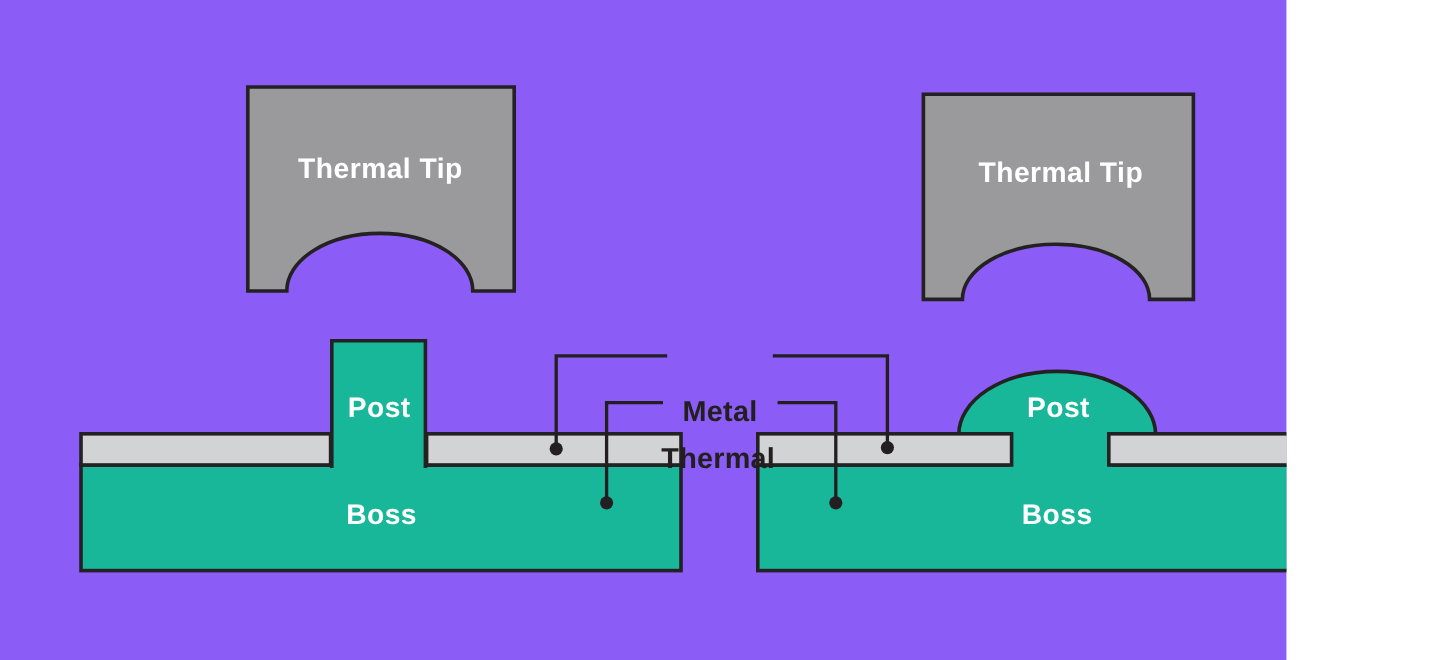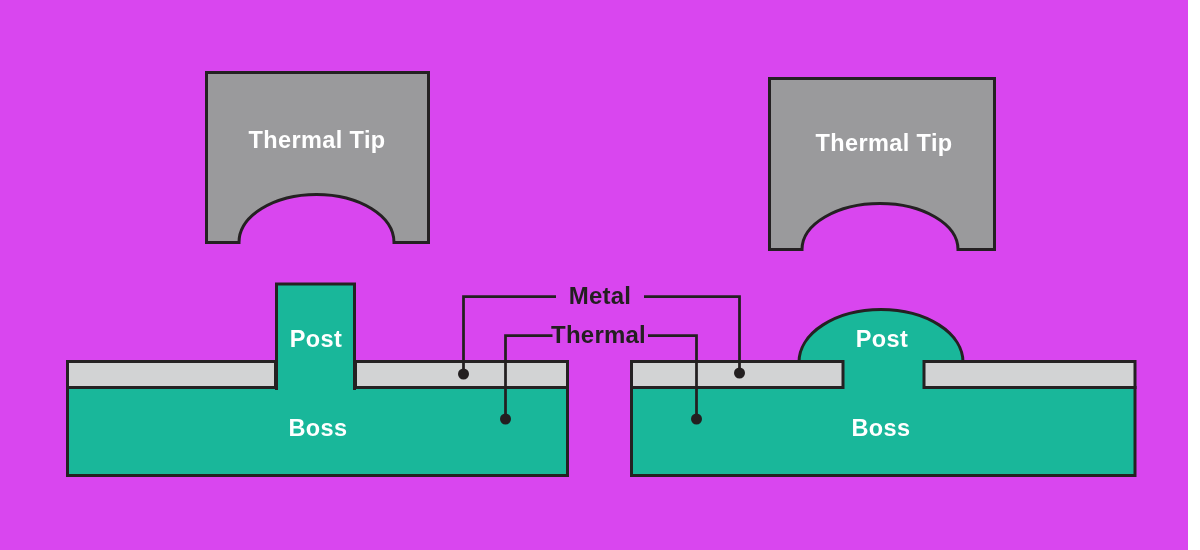--- a/index.html
+++ b/index.html
@@ -2,23 +2,23 @@
 <html><head>
 <meta charset="utf-8">
 <style>
   html, body {
     margin: 0;
     padding: 0;
     background: #ffffff;
   }
   .canvas {
     position: relative;
-    width: 1188px;
+    width: 1072px;
     height: 550px;
-    background: #d946ef;
+    background: #8b5cf6;
     overflow: hidden;
     font-family: "Liberation Sans", sans-serif;
   }
   .diagram-svg {
     position: absolute;
     left: 0;
     top: 0;
   }
   .lbl {
     position: absolute;
@@ -30,20 +30,21 @@
     user-select: none;
   }
   .lbl-white {
     color: #ffffff;
     font-size: 23.5px;
   }
   .lbl-dark {
     color: #231f20;
     font-size: 24px;
     letter-spacing: 0.2px;
+    margin-top: 48px;
   }
 </style>
 </head>
 <body>
 
 <div class="canvas">
 
   <svg class="diagram-svg" width="1200" height="550" viewBox="0 0 1200 550">
 
     <path d="M206.5,72.5 H428.5 V242.5 H394 A77.5,48 0 0 0 239,242.5 H206.5 Z" fill="#9a9a9c" stroke="#242122" stroke-width="3"></path>

